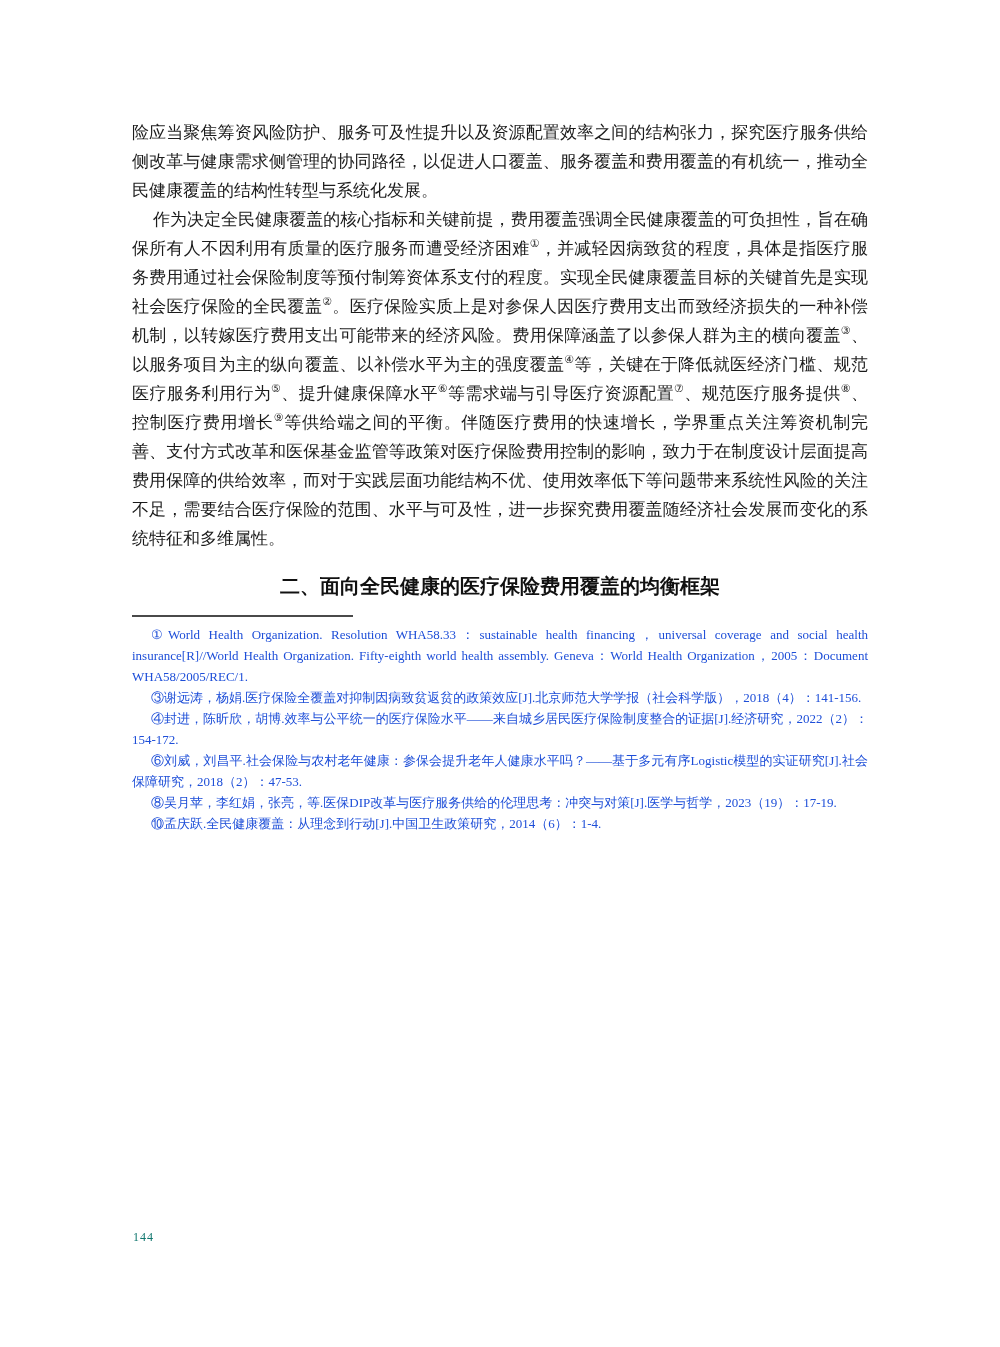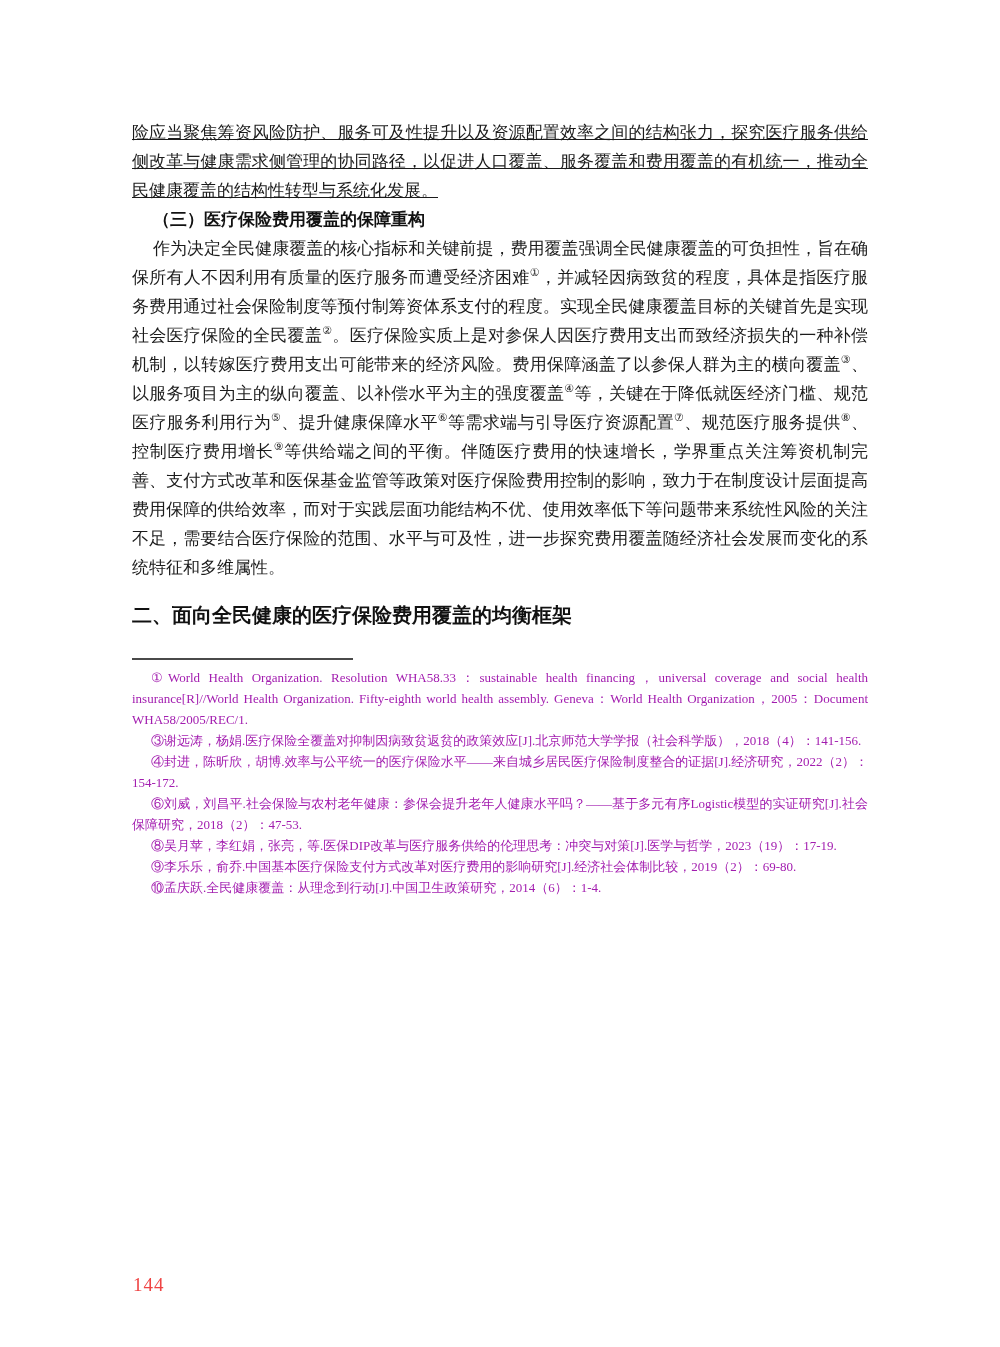--- a/index.html
+++ b/index.html
@@ -25,93 +25,90 @@
   .body-para {
     margin: 0;
     font-size: 17px;
     line-height: 29px;
     text-align: justify;
     text-indent: 21px;
     word-break: break-word;
   }
   .body-para.no-indent {
     text-indent: 0;
-    text-decoration: underline;
   }
   .body-para sup {
     font-size: 11px;
     line-height: 0;
     vertical-align: super;
   }
   .subsection-heading {
     margin: 0;
     font-size: 17px;
     line-height: 29px;
     font-weight: bold;
     font-family: "Liberation Sans", "DejaVu Sans", sans-serif;
     text-indent: 21px;
     color: #111111;
   }
   .section-heading {
-    margin: 19px 0 28px 0;
+    margin: 19px 0 14px 0;
     font-size: 20px;
     line-height: 29px;
     font-weight: bold;
     font-family: "Liberation Sans", "DejaVu Sans", sans-serif;
+    text-align: center;
     color: #111111;
   }
   .footnote-rule {
     margin: 9px 0 7px 0;
     width: 221px;
     height: 0;
     border-top: 2px solid #4a4a4a;
   }
   .footnote {
     margin: 0;
     font-size: 13px;
     line-height: 21px;
     text-align: justify;
     text-indent: 19px;
-    color: #a21caf;
+    color: #1d4ed8;
     word-break: break-word;
   }
   .page-number {
     position: absolute;
     left: 133px;
     top: 1230px;
-    font-size: 19px;
+    font-size: 12px;
     letter-spacing: 1px;
-    color: #ef4444;
-    margin-top: 44px;
+    color: #0f766e;
   }
 </style>
 </head>
 <body>
 
 <div class="page">
   <main class="content">
 
     <p class="body-para no-indent">险应当聚焦筹资风险防护、服务可及性提升以及资源配置效率之间的结构张力，探究医疗服务供给侧改革与健康需求侧管理的协同路径，以促进人口覆盖、服务覆盖和费用覆盖的有机统一，推动全民健康覆盖的结构性转型与系统化发展。</p>
 
-    <h3 class="subsection-heading">（三）医疗保险费用覆盖的保障重构</h3>
 
     <p class="body-para">作为决定全民健康覆盖的核心指标和关键前提，费用覆盖强调全民健康覆盖的可负担性，旨在确保所有人不因利用有质量的医疗服务而遭受经济困难<sup>①</sup>，并减轻因病致贫的程度，具体是指医疗服务费用通过社会保险制度等预付制筹资体系支付的程度。实现全民健康覆盖目标的关键首先是实现社会医疗保险的全民覆盖<sup>②</sup>。医疗保险实质上是对参保人因医疗费用支出而致经济损失的一种补偿机制，以转嫁医疗费用支出可能带来的经济风险。费用保障涵盖了以参保人群为主的横向覆盖<sup>③</sup>、以服务项目为主的纵向覆盖、以补偿水平为主的强度覆盖<sup>④</sup>等，关键在于降低就医经济门槛、规范医疗服务利用行为<sup>⑤</sup>、提升健康保障水平<sup>⑥</sup>等需求端与引导医疗资源配置<sup>⑦</sup>、规范医疗服务提供<sup>⑧</sup>、控制医疗费用增长<sup>⑨</sup>等供给端之间的平衡。伴随医疗费用的快速增长，学界重点关注筹资机制完善、支付方式改革和医保基金监管等政策对医疗保险费用控制的影响，致力于在制度设计层面提高费用保障的供给效率，而对于实践层面功能结构不优、使用效率低下等问题带来系统性风险的关注不足，需要结合医疗保险的范围、水平与可及性，进一步探究费用覆盖随经济社会发展而变化的系统特征和多维属性。</p>
 
 
     <h2 class="section-heading">二、面向全民健康的医疗保险费用覆盖的均衡框架</h2>
 
 
     <div class="footnote-rule"></div>
 
     <section class="footnotes">
       <p class="footnote">①World Health Organization. Resolution WHA58.33：sustainable health financing，universal coverage and social health insurance[R]//World Health Organization. Fifty-eighth world health assembly. Geneva：World Health Organization，2005：Document WHA58/2005/REC/1.</p>
       <p class="footnote">③谢远涛，杨娟.医疗保险全覆盖对抑制因病致贫返贫的政策效应[J].北京师范大学学报（社会科学版），2018（4）：141-156.</p>
       <p class="footnote">④封进，陈昕欣，胡博.效率与公平统一的医疗保险水平——来自城乡居民医疗保险制度整合的证据[J].经济研究，2022（2）：154-172.</p>
       <p class="footnote">⑥刘威，刘昌平.社会保险与农村老年健康：参保会提升老年人健康水平吗？——基于多元有序Logistic模型的实证研究[J].社会保障研究，2018（2）：47-53.</p>
       <p class="footnote">⑧吴月苹，李红娟，张亮，等.医保DIP改革与医疗服务供给的伦理思考：冲突与对策[J].医学与哲学，2023（19）：17-19.</p>
-      <p class="footnote">⑨李乐乐，俞乔.中国基本医疗保险支付方式改革对医疗费用的影响研究[J].经济社会体制比较，2019（2）：69-80.</p>
       <p class="footnote">⑩孟庆跃.全民健康覆盖：从理念到行动[J].中国卫生政策研究，2014（6）：1-4.</p>
     </section>
 
   </main>
 
   <div class="page-number">144</div>
 </div>
 
 </body></html>

